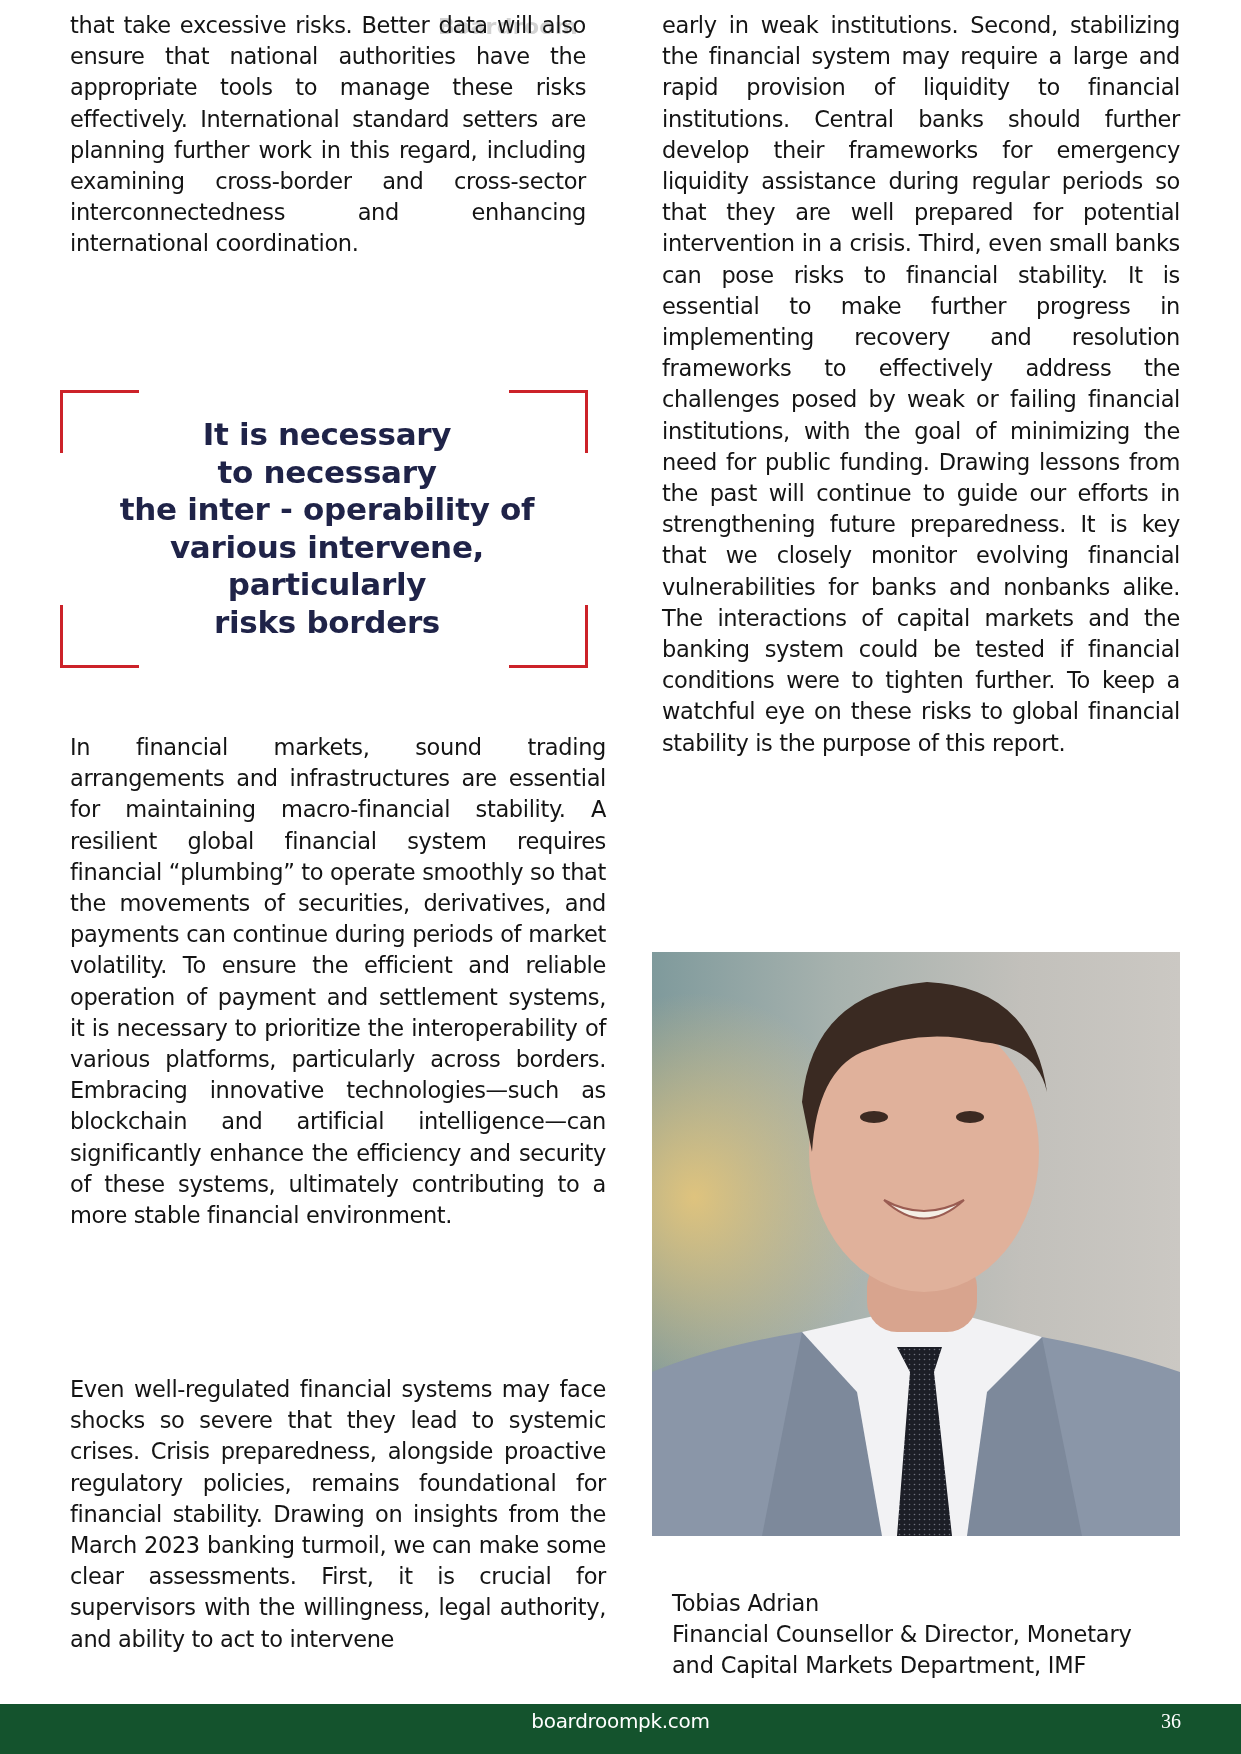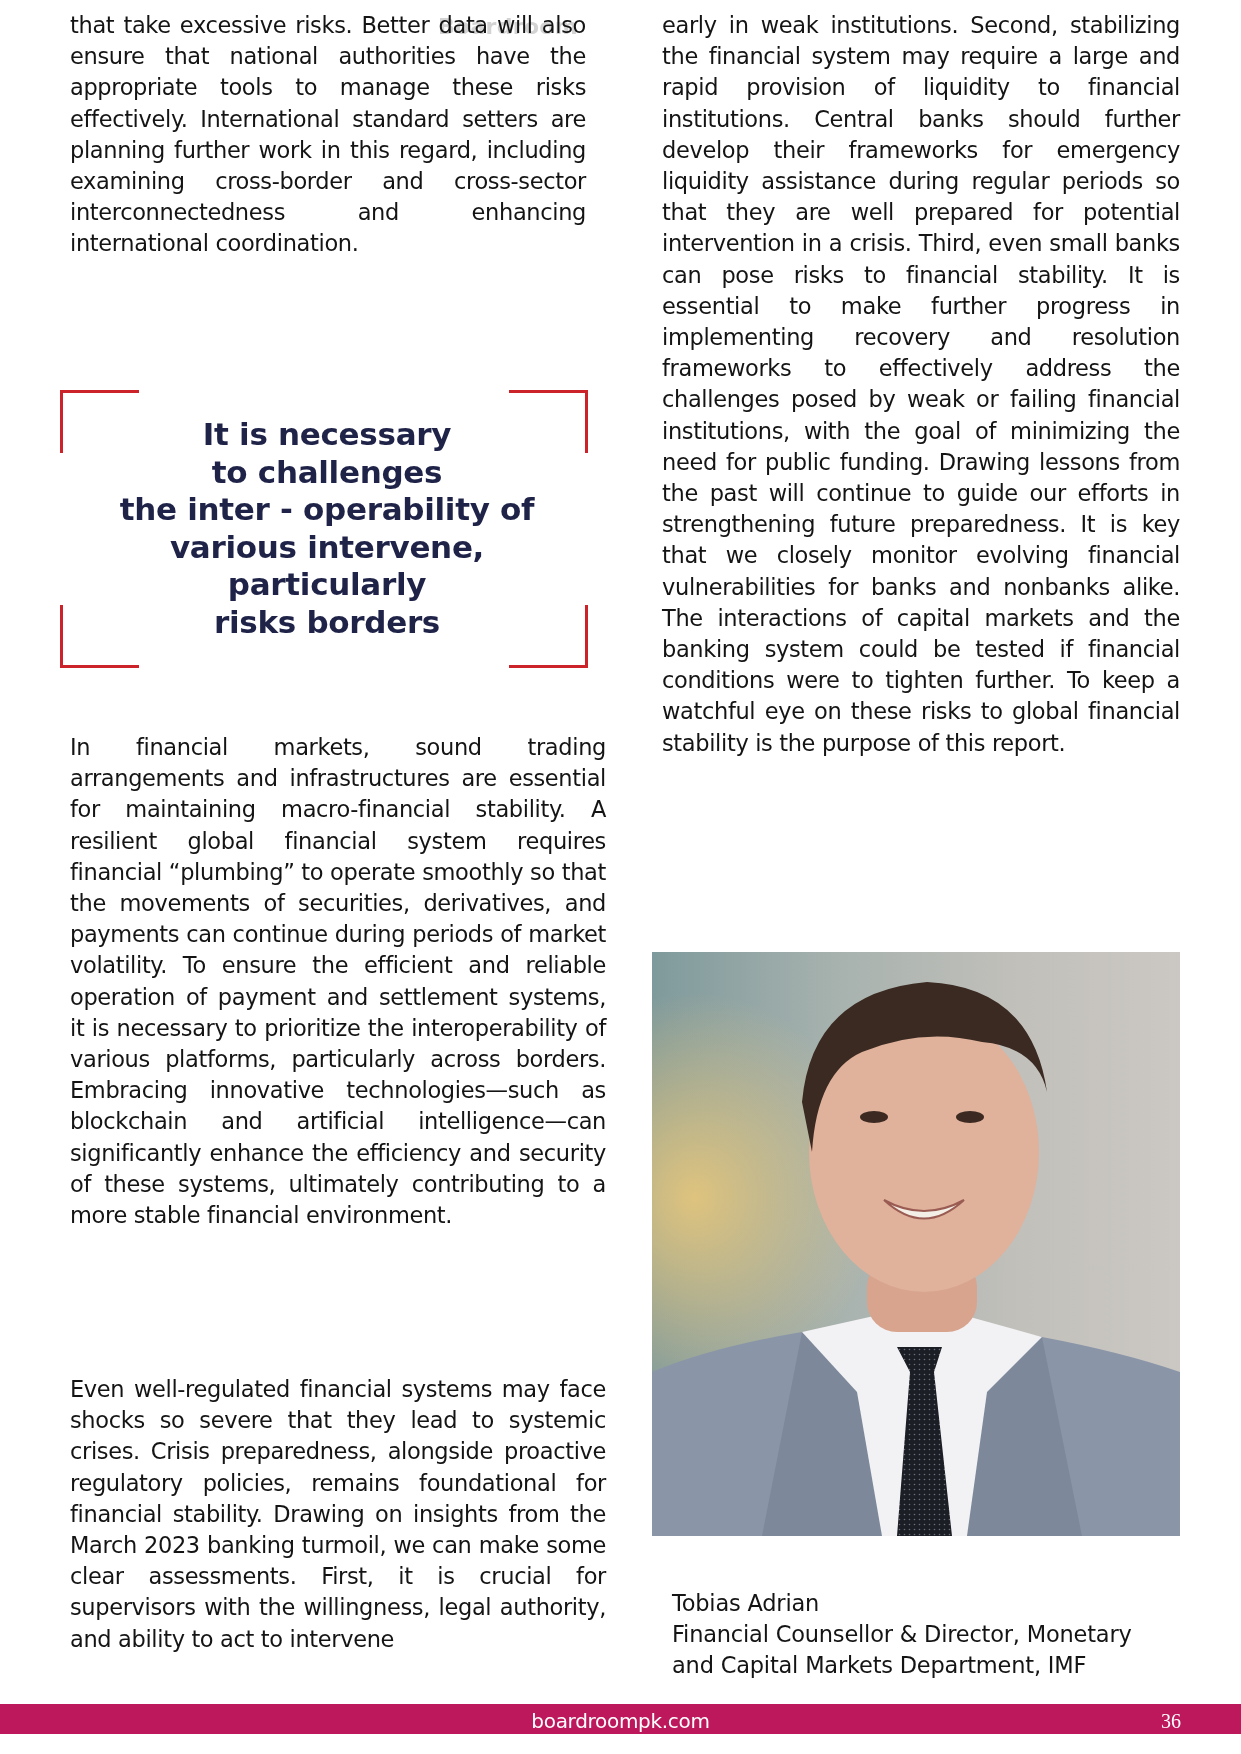--- a/index.html
+++ b/index.html
@@ -95,22 +95,22 @@
       letter-spacing: -0.2px;
       color: #141414;
     }
     .caption div { white-space: nowrap; margin-left: 20px; }
 
     .footer {
       position: absolute;
       left: 0;
       top: 1704px;
       width: 1241px;
-      height: 30px;
-      background: #be185d;
+      height: 50px;
+      background: #14532d;
       color: #ffffff;
     }
     .footer-site {
       position: absolute;
       left: 0;
       width: 1241px;
       top: 0;
       line-height: 34px;
       text-align: center;
       font-size: 20px;
@@ -134,21 +134,21 @@
   <p id="para1">that take excessive risks. Better data will also ensure that national authorities have the appropriate tools to manage these risks effectively. International standard setters are planning further work in this regard, including examining cross-border and cross-sector interconnectedness and enhancing international coordination.</p>
 </div>
 
 <div class="pullquote">
   <div class="corner tl"></div>
   <div class="corner tr"></div>
   <div class="corner bl"></div>
   <div class="corner br"></div>
   <div class="quote-text">
     <span>It is necessary</span>
-    <span>to challenges</span>
+    <span>to necessary</span>
     <span>the inter - operability of</span>
     <span>various intervene,</span>
     <span>particularly</span>
     <span>risks borders</span>
   </div>
 </div>
 
 <div class="col col-left">
   <p id="para2" style="position:absolute;width:536px;">In financial markets, sound trading arrangements and infrastructures are essential for maintaining macro-financial stability. A resilient global financial system requires financial “plumbing” to operate smoothly so that the movements of securities, derivatives, and payments can continue during periods of market volatility. To ensure the efficient and reliable operation of payment and settlement systems, it is necessary to prioritize the interoperability of various platforms, particularly across borders. Embracing innovative technologies—such as blockchain and artificial intelligence—can significantly enhance the efficiency and security of these systems, ultimately contributing to a more stable financial environment.</p>
   <p id="para3" style="position:absolute;width:536px;">Even well-regulated financial systems may face shocks so severe that they lead to systemic crises. Crisis preparedness, alongside proactive regulatory policies, remains foundational for financial stability. Drawing on insights from the March 2023 banking turmoil, we can make some clear assessments. First, it is crucial for supervisors with the willingness, legal authority, and ability to act to intervene</p>

